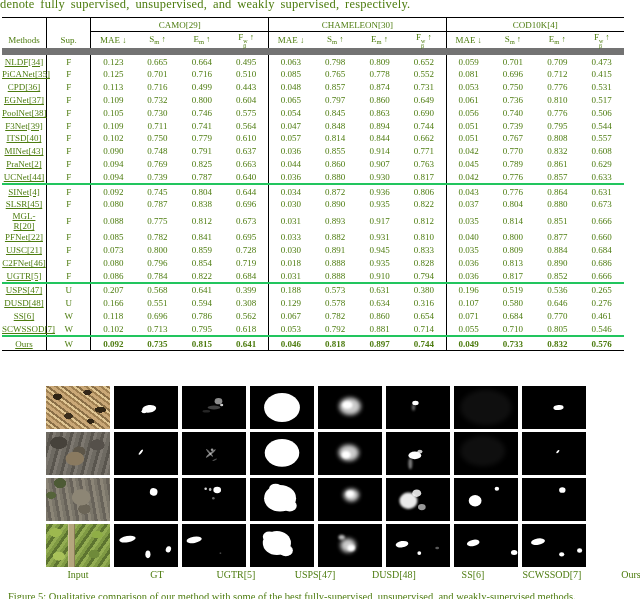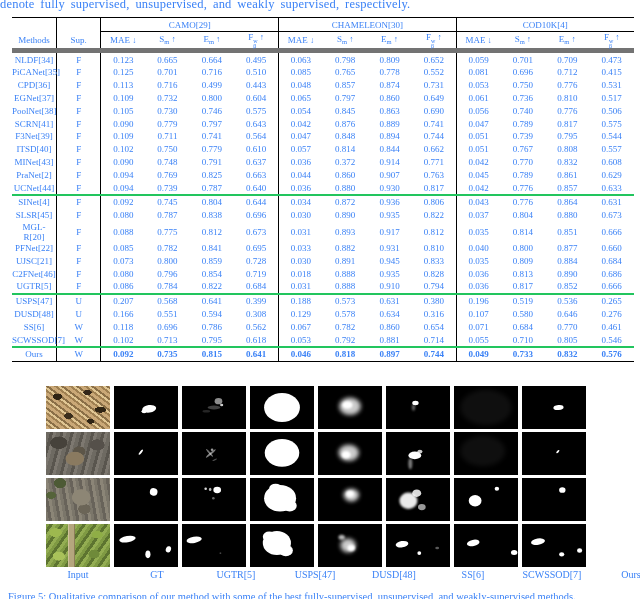--- a/index.html
+++ b/index.html
@@ -1,32 +1,32 @@
 <!DOCTYPE html>
 <html><head>
 <meta charset="utf-8">
 <style>
   html,body{margin:0;padding:0;background:#fff;}
   .page{position:relative;width:640px;height:599px;background:#fff;overflow:hidden;
-        font-family:"Liberation Serif",serif;color:#3b82f6;}
+        font-family:"Liberation Serif",serif;color:#4d7c0f;}
 
   
   .top-text{position:absolute;top:-3px;left:0px;width:640px;font-size:12.5px;
             letter-spacing:.2px;word-spacing:2.5px;white-space:nowrap;}
 
   
-  table.results{position:absolute;top:17px;left:12px;width:622px;border-collapse:collapse;
+  table.results{position:absolute;top:17px;left:2px;width:622px;border-collapse:collapse;
                 font-size:9px;table-layout:fixed;border-top:1.4px solid #000;}
   table.results th,table.results td{padding:0;height:12.8px;text-align:center;
                 vertical-align:middle;font-weight:normal;line-height:10px;}
   tr.grouprow th{height:13px;}
-  tr.metricrow th{height:15px;border-bottom:5px solid #737373;}
+  tr.metricrow th{height:15px;border-bottom:7px solid #737373;}
   th.grp{border-bottom:1px solid #000;}
   .vr{border-right:1px solid #000;}
-  td.method{text-align:left;padding-left:6px;}
+  td.method{text-align:left;padding-left:6px;text-decoration:underline;}
   tr.rule td{border-bottom:2px solid #22c55e;}
   tr.last td{border-bottom:1.4px solid #000;}
   tr.boldvals td.val{font-weight:bold;}
   .arr{font-size:8.5px;}
   .msub{font-size:6.5px;vertical-align:-2px;}
   .stack{display:inline-flex;flex-direction:column;font-size:6px;line-height:4.6px;
          vertical-align:-3px;text-align:left;}
 
   
   .fig-grid{position:absolute;left:46px;top:386px;display:grid;
@@ -189,36 +189,20 @@
           <td class="val">0.054</td>
           <td class="val">0.845</td>
           <td class="val">0.863</td>
           <td class="val vr">0.690</td>
           <td class="val">0.056</td>
           <td class="val">0.740</td>
           <td class="val">0.776</td>
           <td class="val">0.506</td>
         </tr>
         <tr>
-          <td class="method vr">SCRN[41]</td>
-          <td class="vr">F</td>
-          <td class="val">0.090</td>
-          <td class="val">0.779</td>
-          <td class="val">0.797</td>
-          <td class="val vr">0.643</td>
-          <td class="val">0.042</td>
-          <td class="val">0.876</td>
-          <td class="val">0.889</td>
-          <td class="val vr">0.741</td>
-          <td class="val">0.047</td>
-          <td class="val">0.789</td>
-          <td class="val">0.817</td>
-          <td class="val">0.575</td>
-        </tr>
-        <tr>
           <td class="method vr">F3Net[39]</td>
           <td class="vr">F</td>
           <td class="val">0.109</td>
           <td class="val">0.711</td>
           <td class="val">0.741</td>
           <td class="val vr">0.564</td>
           <td class="val">0.047</td>
           <td class="val">0.848</td>
           <td class="val">0.894</td>
           <td class="val vr">0.744</td>
@@ -244,21 +228,21 @@
           <td class="val">0.557</td>
         </tr>
         <tr>
           <td class="method vr">MINet[43]</td>
           <td class="vr">F</td>
           <td class="val">0.090</td>
           <td class="val">0.748</td>
           <td class="val">0.791</td>
           <td class="val vr">0.637</td>
           <td class="val">0.036</td>
-          <td class="val">0.372</td>
+          <td class="val">0.855</td>
           <td class="val">0.914</td>
           <td class="val vr">0.771</td>
           <td class="val">0.042</td>
           <td class="val">0.770</td>
           <td class="val">0.832</td>
           <td class="val">0.608</td>
         </tr>
         <tr>
           <td class="method vr">PraNet[2]</td>
           <td class="vr">F</td>

